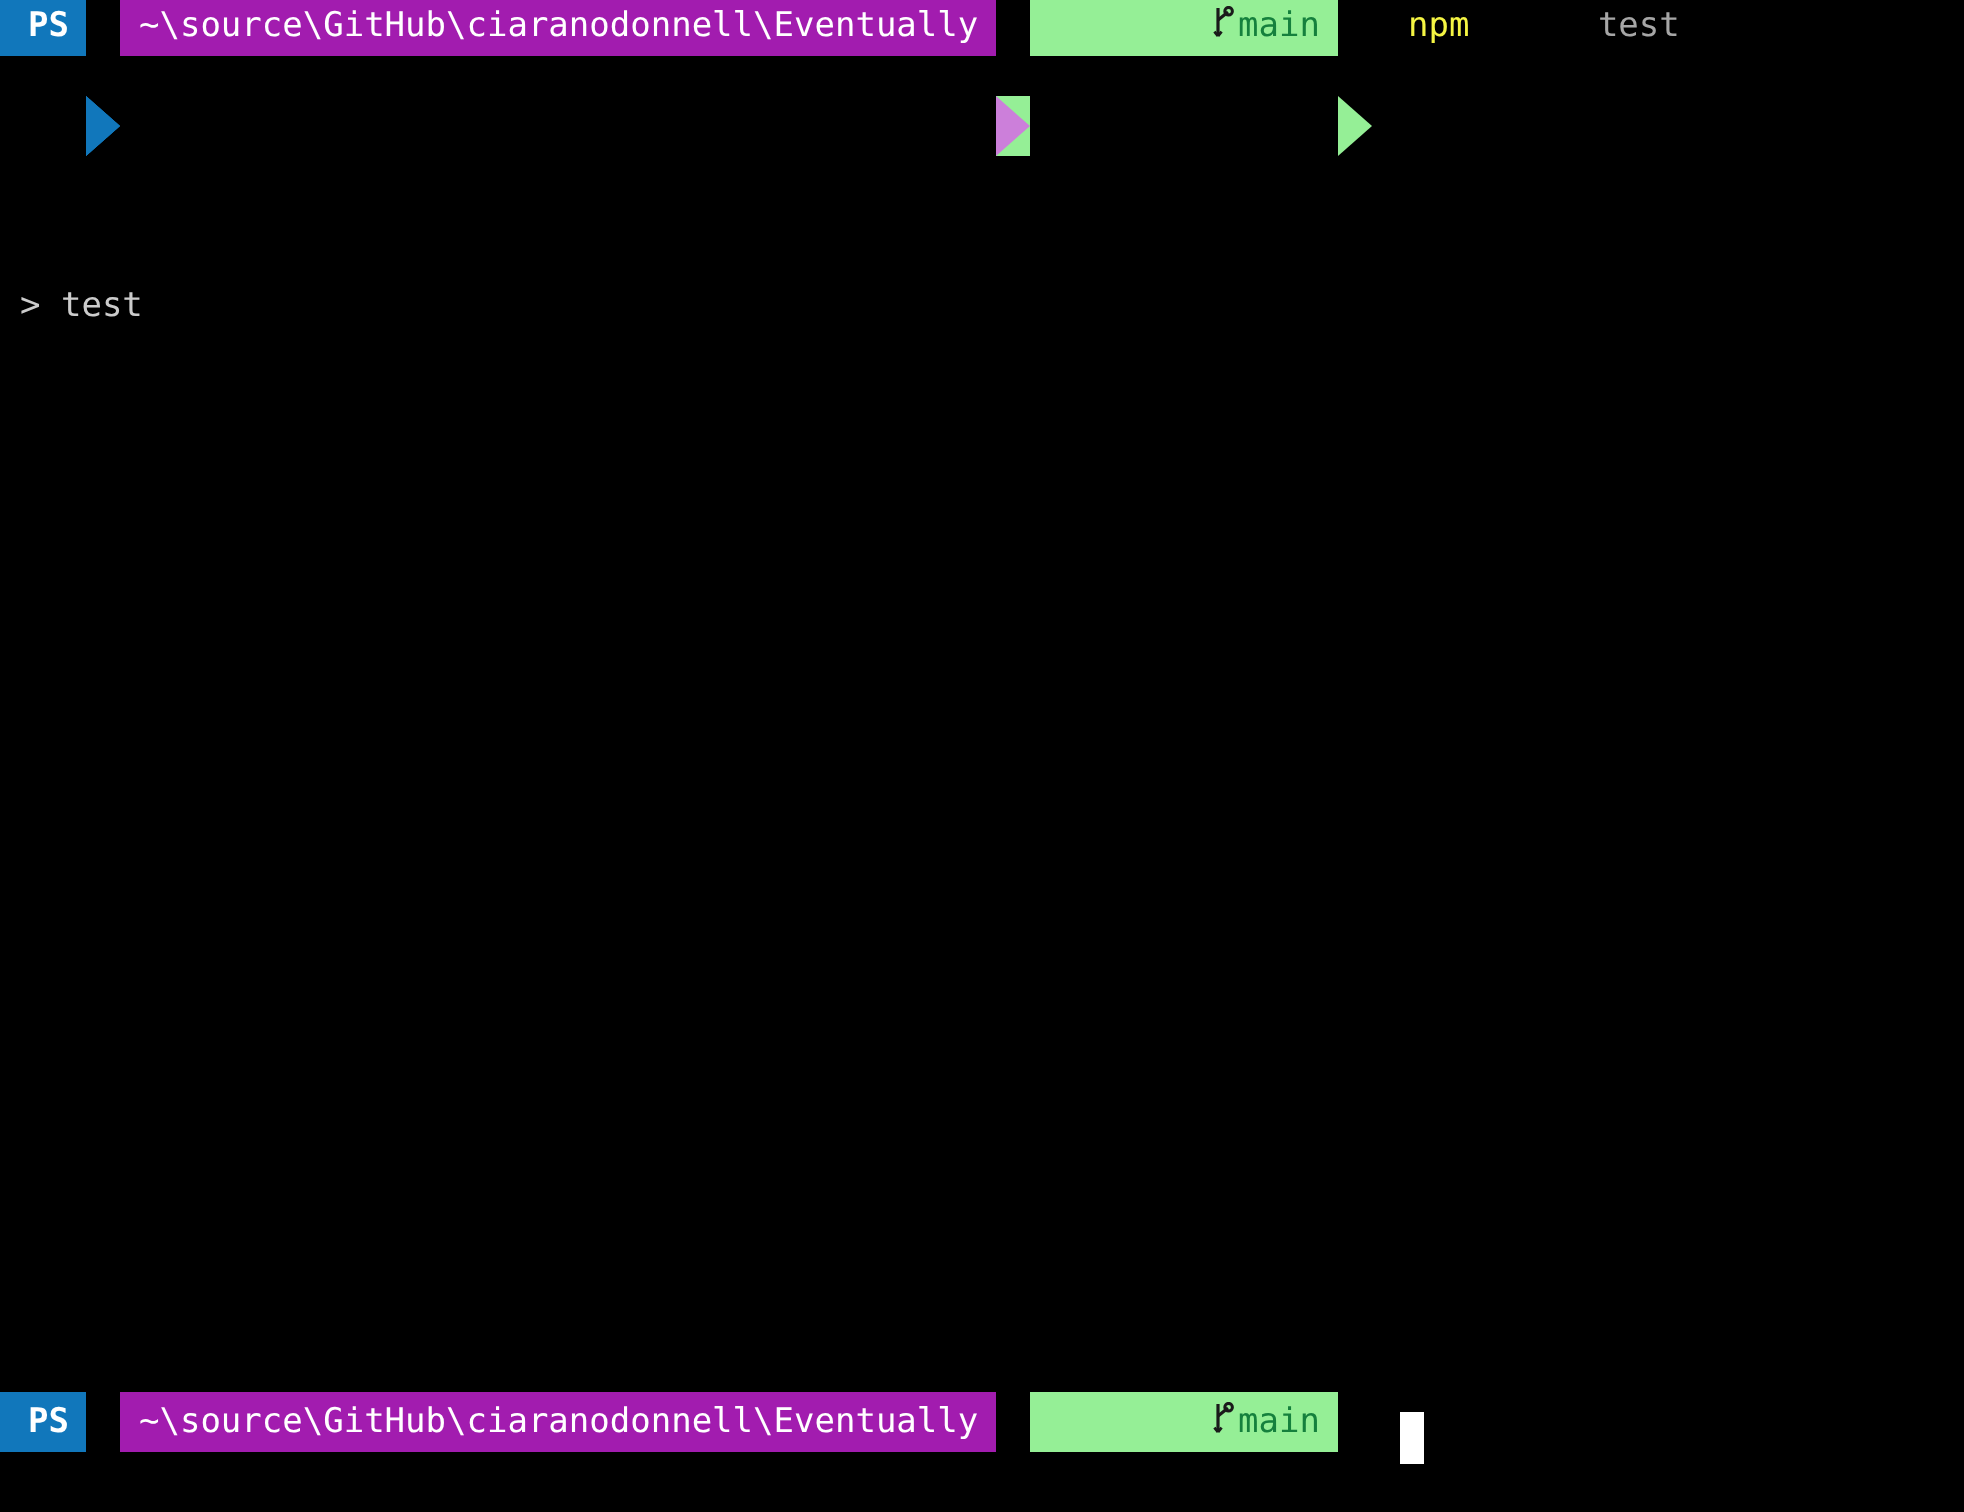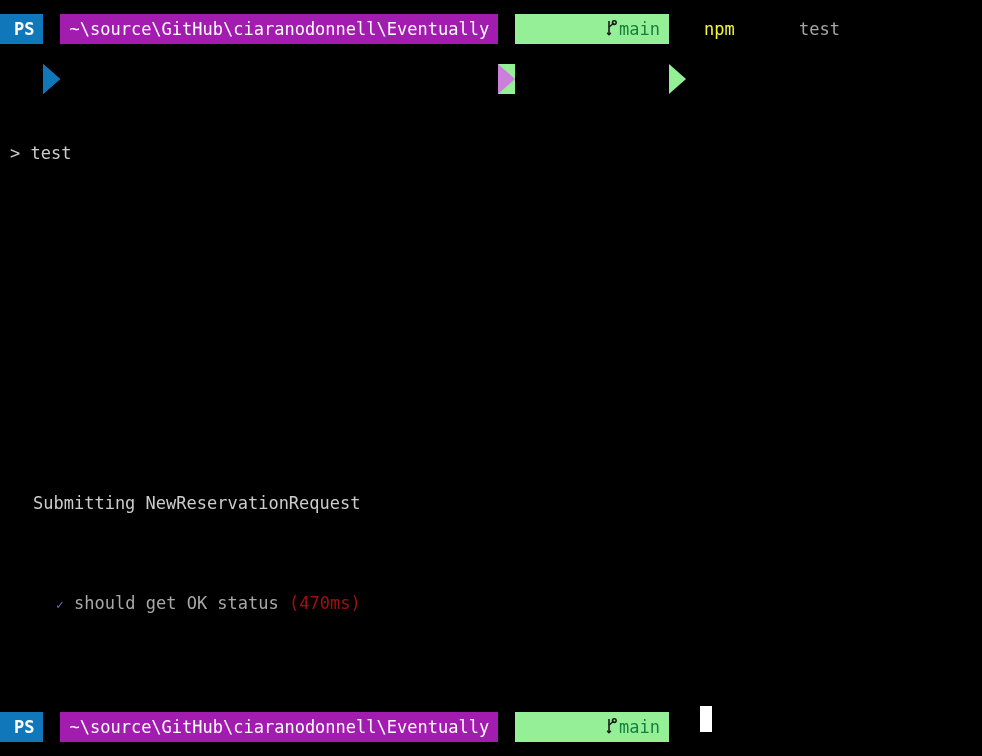--- a/index.html
+++ b/index.html
@@ -22,21 +22,21 @@
     width: 982px;
     height: 756px;
     background: #000000;
   }
 
   
   .promptline {
     position: absolute;
     left: 0;
     display: flex;
-    align-items: flex-start;
+    align-items: flex-end;
     height: 14px;
     white-space: pre;
   }
   .promptline.top { top: 14px; }
   .promptline.bottom { top: 712px; }
 
   .seg {
     display: flex;
     align-items: center;
     height: 30px;
@@ -155,23 +155,21 @@
   </div>
 
   <div class="output">
 
     <div class="line gray">&gt; test</div>
 
     <div class="blank"></div>
     <div class="blank"></div>
     <div class="blank"></div>
 
-    <div class="line gray" style="padding-left:23px;">Submitting NewReservationRequest</div>
-
-    <div class="line" style="padding-left:46px;"><span class="check" style="font-size:13px;">✓</span><span class="dim"> </span><span class="dim">should get OK status</span><span class="red"> </span><span class="red">(470ms)</span></div>
+
 
     
 
     
 
     
 
     
 
     

